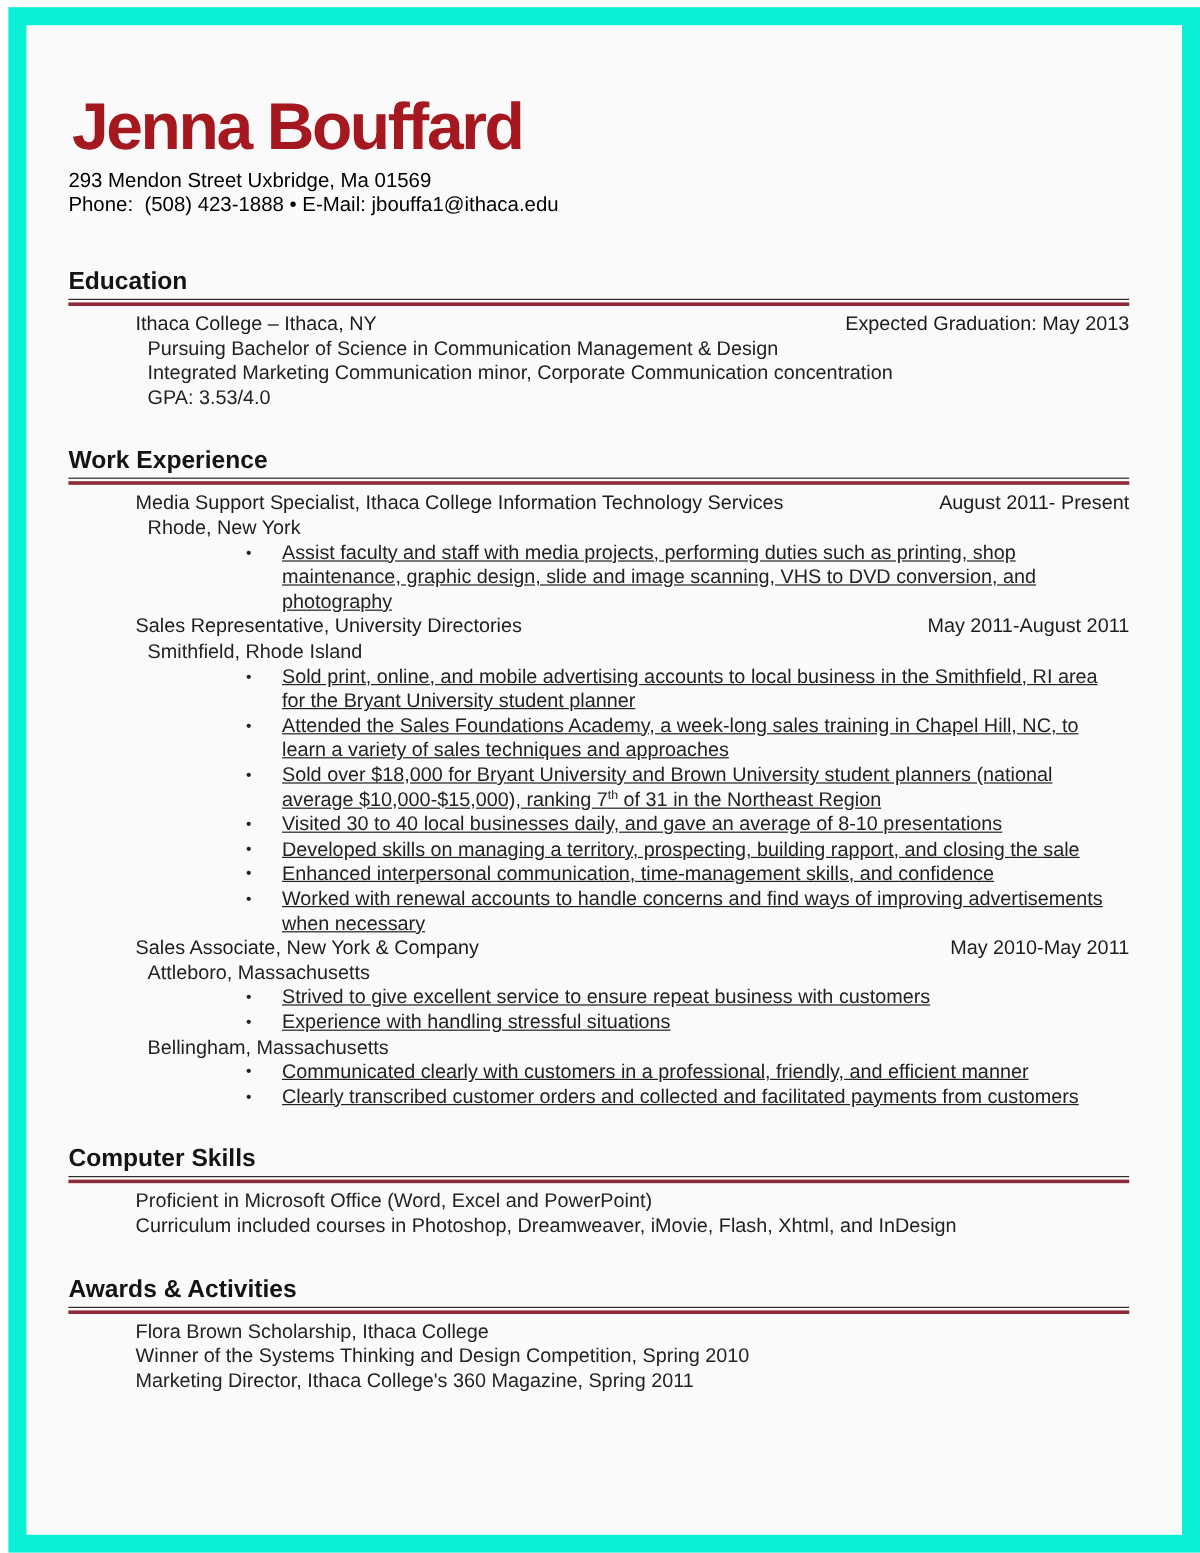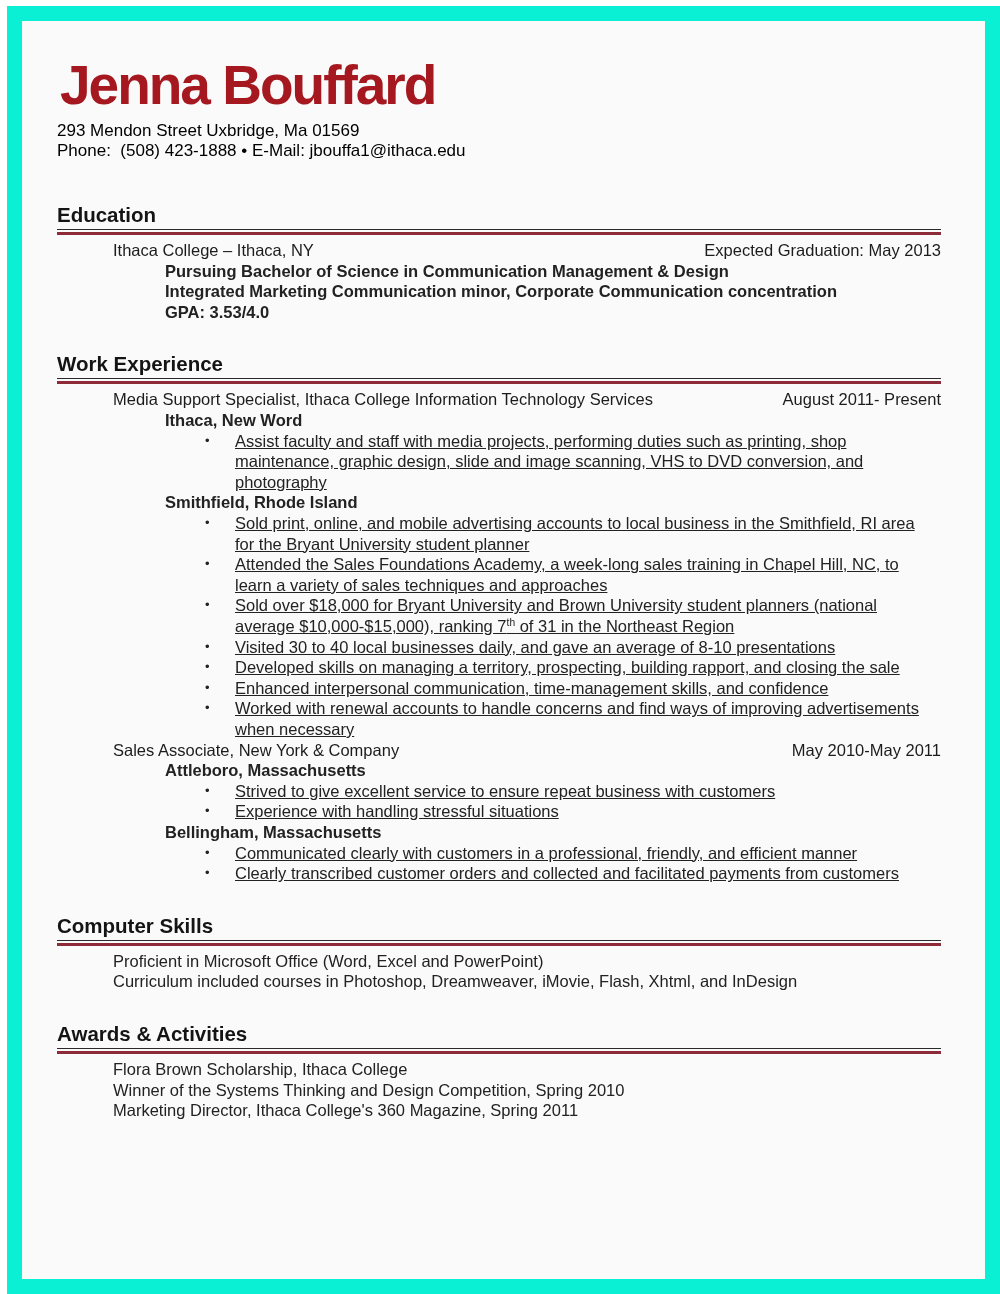--- a/index.html
+++ b/index.html
@@ -11,21 +11,21 @@
     overflow: hidden;
   }
   .frame {
     position: absolute;
     top: 6px; left: 7px; right: 0; bottom: 0;
     border: 15px solid #0af0d4;
     background: #fafafa;
     box-sizing: border-box;
   }
   .content {
-    padding: 36px 44px 0 35px;
+    padding: 56px 44px 0 35px;
     color: #222222;
     font-size: 16.5px;
     line-height: 20.6px;
   }
   .name {
     margin: 0 0 8px 3px;
     font-size: 55px;
     line-height: 1.02;
     font-weight: bold;
     letter-spacing: -2px;
@@ -54,21 +54,21 @@
     margin: 0 0 5px 0;
   }
   .entry-row {
     display: flex;
     justify-content: space-between;
     font-weight: normal;
     color: #1c1c1c;
   }
   .entry-row .lead { margin-left: 56px; }
   .entry-row .dates { white-space: nowrap; text-align: right; }
-  .detail, .loc { margin-left: 108px; font-weight: bold; }
+  .detail, .loc { margin-left: 66px; }
   .b { display: flex; margin-left: 148px; }
   .blt { flex: none; width: 30px; font-size: 13px; line-height: 20.6px; }
   .bt { max-width: 700px; text-decoration: underline; }
   .plain { margin-left: 56px; }
   sup { font-size: 0.62em; line-height: 0; }
 </style>
 </head>
 <body>
 
 <div class="frame">
@@ -94,28 +94,32 @@
 
     <div class="section">
       <h2 class="sec-title">Work Experience</h2>
       <div class="rule"></div>
 
       <div class="job">
         <div class="entry-row">
           <span class="lead">Media Support Specialist, Ithaca College Information Technology Services</span>
           <span class="dates">August 2011- Present</span>
         </div>
-        <div class="loc">Ithaca, New Word</div>
+        <div class="loc">Rhode, New York</div>
         <div class="b">
           <span class="blt">•</span>
           <span class="bt">Assist faculty and staff with media projects, performing duties such as printing, shop maintenance, graphic design, slide and image scanning, VHS to DVD conversion, and photography</span>
         </div>
       </div>
 
       <div class="job">
+        <div class="entry-row">
+          <span class="lead">Sales Representative, University Directories</span>
+          <span class="dates">May 2011-August 2011</span>
+        </div>
         <div class="loc">Smithfield, Rhode Island</div>
         <div class="b">
           <span class="blt">•</span>
           <span class="bt">Sold print, online, and mobile advertising accounts to local business in the Smithfield, RI area for the Bryant University student planner</span>
         </div>
         <div class="b">
           <span class="blt">•</span>
           <span class="bt">Attended the Sales Foundations Academy, a week-long sales training in Chapel Hill, NC, to learn a variety of sales techniques and approaches</span>
         </div>
         <div class="b">

